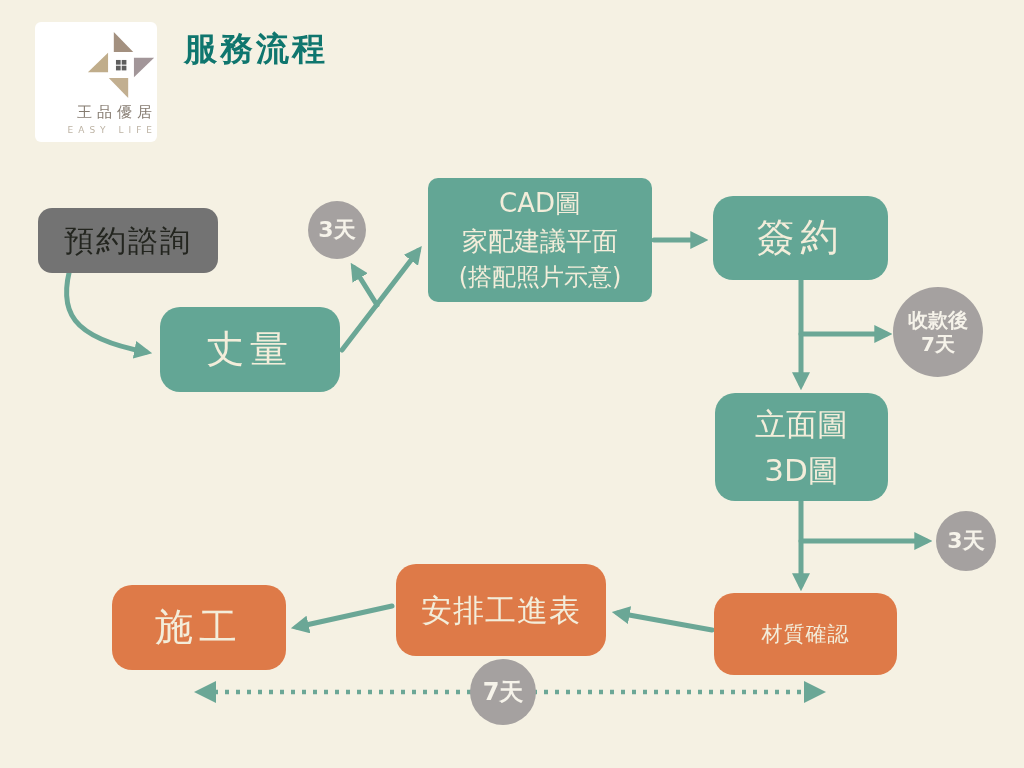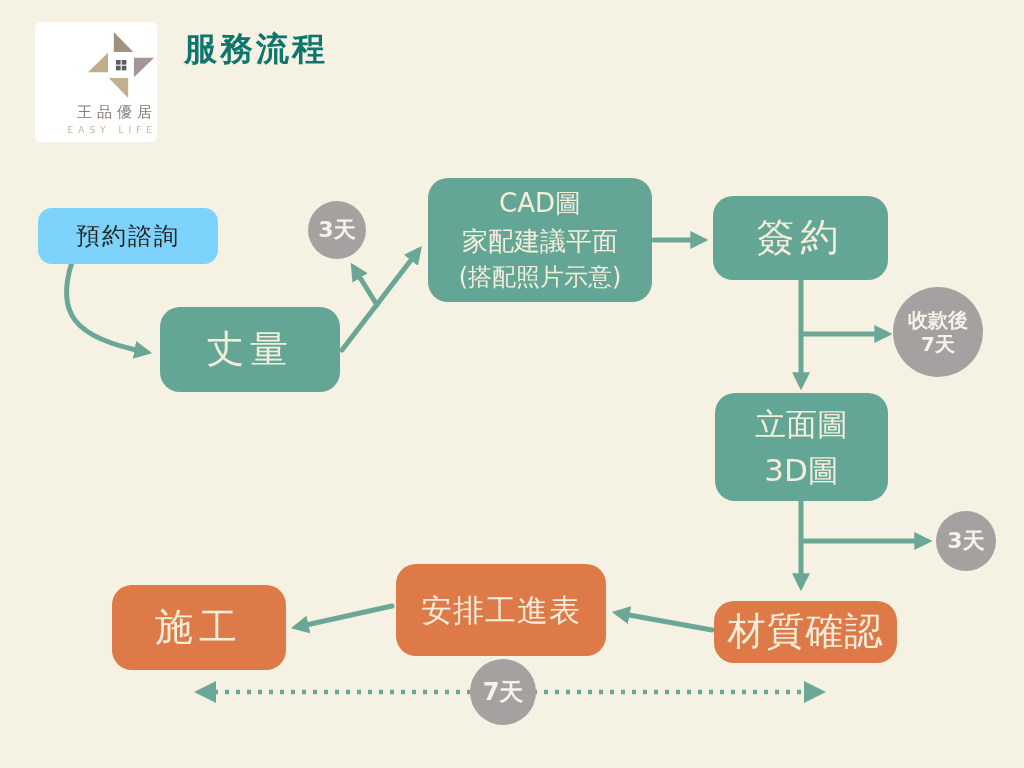--- a/index.html
+++ b/index.html
@@ -30,29 +30,29 @@
   }
   
   .node{
     position:absolute;z-index:2;display:flex;flex-direction:column;
     align-items:center;justify-content:center;text-align:center;
     color:#F3EDDA;border-radius:20px;line-height:1.45;
   }
   .teal{background:#63A695;}
   .orange{background:#DE7A48;}
   .node-consult{
-    left:38px;top:208px;width:180px;height:56px;border-radius:14px;
-    background:#7dd3fc;color:#23251F;font-size:24px;font-weight:500;letter-spacing:2px;
+    left:38px;top:208px;width:180px;height:65px;border-radius:14px;
+    background:#737373;color:#23251F;font-size:30px;font-weight:500;letter-spacing:2px;
   }
   .node-measure{left:160px;top:307px;width:180px;height:85px;font-size:38px;letter-spacing:6px;}
-  .node-cad{left:428px;top:178px;width:224px;height:124px;font-size:26px;}
+  .node-cad{left:428px;top:178px;width:224px;height:124px;font-size:26px;border-radius:10px;}
   .node-cad .sub{font-size:24px;}
   .node-sign{left:713px;top:196px;width:175px;height:84px;font-size:38px;letter-spacing:6px;}
   .node-elevation{left:715px;top:393px;width:173px;height:108px;font-size:31px;line-height:1.5;}
-  .node-material{left:714px;top:593px;width:183px;height:62px;font-size:38px;letter-spacing:1px;margin-top:8px;}
+  .node-material{left:714px;top:593px;width:183px;height:82px;font-size:21px;letter-spacing:1px;}
   .node-schedule{left:396px;top:564px;width:210px;height:92px;font-size:31px;letter-spacing:1px;}
   .node-construction{left:112px;top:585px;width:174px;height:85px;font-size:38px;letter-spacing:6px;}
   
   .badge{
     position:absolute;z-index:3;border-radius:50%;background:#A5A1A0;
     color:#F6F3EA;display:flex;flex-direction:column;align-items:center;
     justify-content:center;font-weight:bold;text-align:left;line-height:1.2;
   }
   .badge-days3-top{left:308px;top:201px;width:58px;height:58px;font-size:22px;}
   .badge-payment{left:893px;top:287px;width:90px;height:90px;font-size:20px;}

